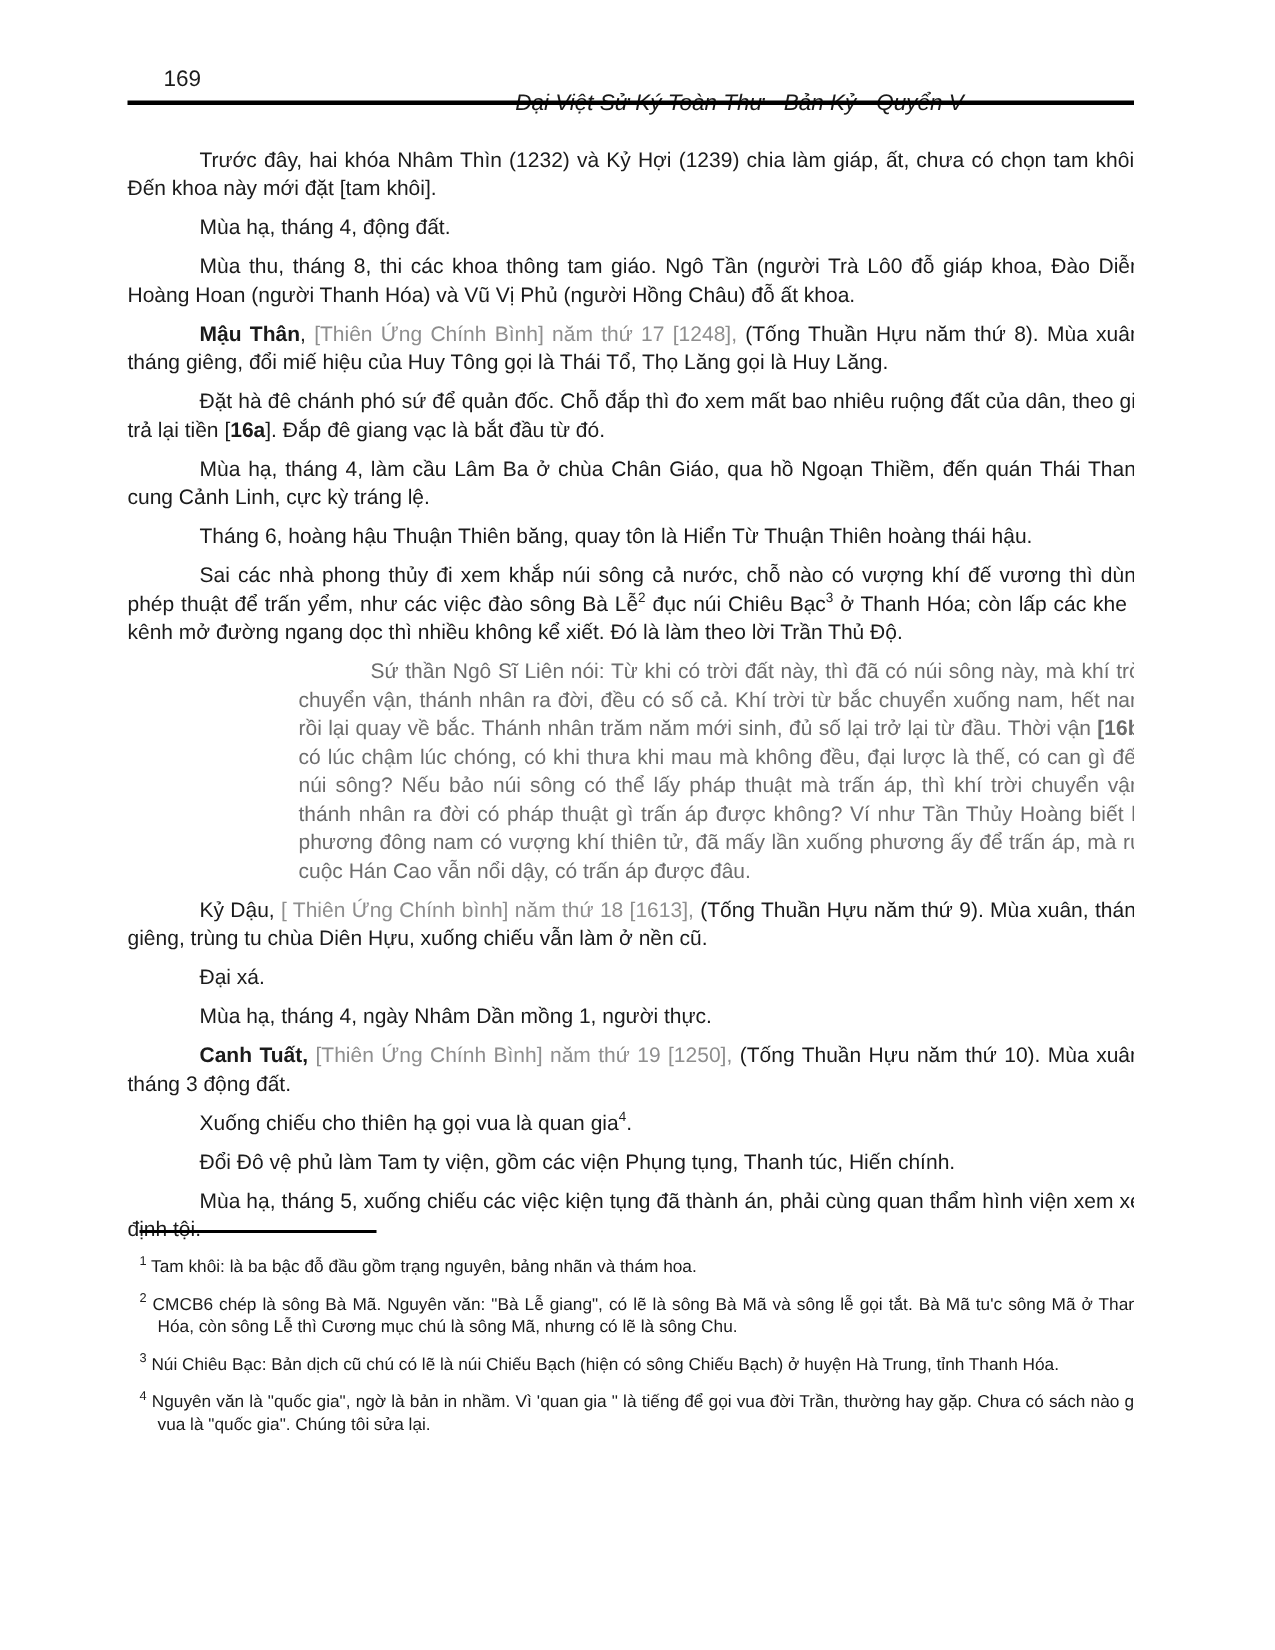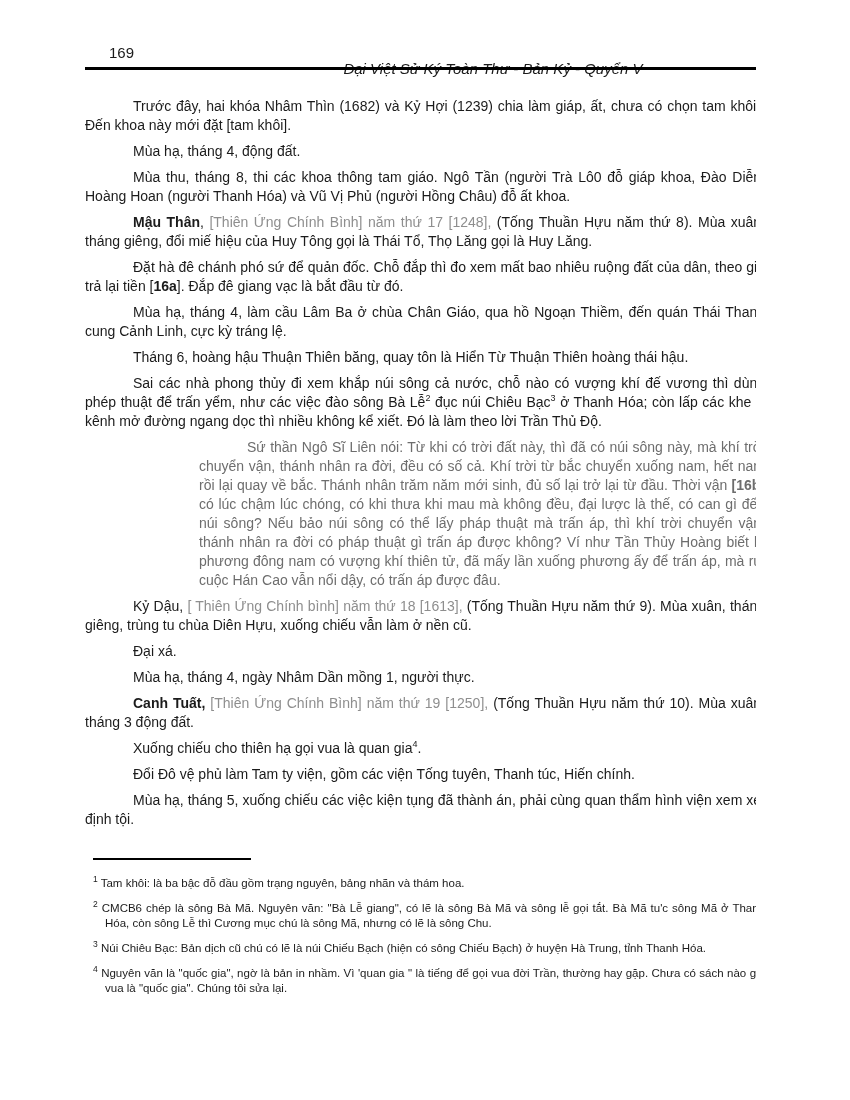--- a/index.html
+++ b/index.html
@@ -28,21 +28,21 @@
     text-align:justify;
     text-indent:48px;
   }
   .para.quote{
     margin-left:114px;
     color:var(--quote);
   }
   .bold{font-weight:bold;}
   .era{color:var(--era);}
   .sup{font-size:9px;vertical-align:super;line-height:0;}
-  .footnotes{position:absolute;top:858px;left:85px;width:680px;}
+  .footnotes{position:absolute;top:820px;left:85px;width:680px;}
   .fn-sep{width:158px;height:2px;background:#000;margin:0 0 16px 8px;}
   .footnote{
     font-size:11.5px;
     line-height:15px;
     margin:0 0 10px 8px;
     padding-left:12px;
     text-indent:-12px;
     text-align:justify;
   }
   .fnum{font-size:8.5px;vertical-align:super;line-height:0;}
@@ -52,35 +52,35 @@
 
 <div class="page">
   <div class="header">
     <span class="page-num">169</span>
     <span class="header-title">Đại Việt Sử Ký Toàn Thư - Bản Kỷ - Quyển V</span>
   </div>
   <div class="header-rule"></div>
 
   <div class="content">
     <div>
-        <p class="para"><span>Trước đây, hai khóa Nhâm Thìn (1682) và Kỷ Hợi (1239) chia làm giáp, ất, chưa có chọn tam khôi</span><span class="sup">1</span><span>. Đến khoa này mới đặt [tam khôi].</span></p>
+        <p class="para"><span>Trước đây, hai khóa Nhâm Thìn (1232) và Kỷ Hợi (1239) chia làm giáp, ất, chưa có chọn tam khôi</span><span class="sup">1</span><span>. Đến khoa này mới đặt [tam khôi].</span></p>
         <p class="para"><span>Mùa hạ, tháng 4, động đất.</span></p>
         <p class="para"><span>Mùa thu, tháng 8, thi các khoa thông tam giáo. Ngô Tần (người Trà Lô0 đỗ giáp khoa, Đào Diễn, Hoàng Hoan (người Thanh Hóa) và Vũ Vị Phủ (người Hồng Châu) đỗ ất khoa.</span></p>
         <p class="para"><span class="bold">Mậu Thân</span><span>, </span><span class="era">[Thiên Ứng Chính Bình] năm thứ 17 [1248],</span><span> (Tống Thuần Hựu năm thứ 8). Mùa xuân, tháng giêng, đổi miế hiệu của Huy Tông gọi là Thái Tổ, Thọ Lăng gọi là Huy Lăng.</span></p>
         <p class="para"><span>Đặt hà đê chánh phó sứ để quản đốc. Chỗ đắp thì đo xem mất bao nhiêu ruộng đất của dân, theo giá trả lại tiền [</span><span class="bold">16a</span><span>]. Đắp đê giang vạc là bắt đầu từ đó.</span></p>
         <p class="para"><span>Mùa hạ, tháng 4, làm cầu Lâm Ba ở chùa Chân Giáo, qua hồ Ngoạn Thiềm, đến quán Thái Thanh cung Cảnh Linh, cực kỳ tráng lệ.</span></p>
         <p class="para"><span>Tháng 6, hoàng hậu Thuận Thiên băng, quay tôn là Hiển Từ Thuận Thiên  hoàng thái hậu.</span></p>
         <p class="para"><span>Sai các nhà phong thủy đi xem khắp núi sông cả nước, chỗ nào có vượng khí đế vương thì dùng phép thuật để trấn yểm, như các việc đào sông Bà Lễ</span><span class="sup">2</span><span> đục núi Chiêu Bạc</span><span class="sup">3</span><span> ở Thanh Hóa; còn lấp các khe ở kênh mở đường ngang dọc thì nhiều không kể xiết. Đó là làm theo lời Trần Thủ Độ.</span></p>
         <p class="para quote"><span>Sứ thần Ngô Sĩ Liên nói: Từ khi có trời đất này, thì đã có núi sông này, mà khí trời chuyển vận, thánh nhân ra đời, đều có số cả. Khí trời từ bắc chuyển xuống nam, hết nam rồi lại quay về bắc. Thánh nhân trăm năm mới sinh, đủ số  lại trở lại từ đầu. Thời vận </span><span class="bold">[16b]</span><span> có lúc chậm lúc chóng, có khi thưa khi mau mà không đều, đại lược là thế, có can gì đến núi sông? Nếu bảo núi sông có thể lấy pháp thuật mà trấn áp, thì khí trời chuyển vận, thánh nhân ra đời có pháp thuật gì trấn áp được  không? Ví như Tần Thủy Hoàng biết là phương đông nam có vượng khí thiên tử, đã mấy lần xuống phương ấy để trấn áp, mà rút cuộc Hán Cao vẫn nổi dậy, có trấn áp được đâu.</span></p>
         <p class="para"><span>Kỷ Dậu, </span><span class="era">[ Thiên Ứng Chính bình] năm thứ 18 [1613],</span><span> (Tống Thuần Hựu năm thứ 9). Mùa xuân, tháng giêng, trùng tu chùa Diên Hựu, xuống chiếu vẫn làm ở nền cũ.</span></p>
         <p class="para"><span>Đại xá.</span></p>
         <p class="para"><span>Mùa hạ, tháng 4, ngày Nhâm Dần mồng 1, người thực.</span></p>
         <p class="para"><span class="bold">Canh Tuất,</span><span> </span><span class="era">[Thiên Ứng Chính Bình] năm thứ 19 [1250],</span><span> (Tống Thuần Hựu năm thứ 10). Mùa xuân, tháng 3 động đất.</span></p>
         <p class="para"><span>Xuống chiếu cho thiên hạ gọi vua là quan gia</span><span class="sup">4</span><span>.</span></p>
-        <p class="para"><span>Đổi  Đô vệ phủ làm Tam ty viện, gồm các viện Tống tuyên, Thanh túc, Hiến chính.</span></p>
+        <p class="para"><span>Đổi  Đô vệ phủ làm Tam ty viện, gồm các viện Phụng tụng, Thanh túc, Hiến chính.</span></p>
         <p class="para"><span>Mùa hạ, tháng 5, xuống chiếu các việc kiện tụng đã thành án, phải cùng quan thẩm hình viện xem xét định tội.</span></p>
       </div>
   </div>
 
   <div class="footnotes">
     <div class="fn-sep"></div>
     <div>
         <div class="footnote"><span class="fnum">1</span> Tam khôi: là ba bậc đỗ đầu gồm trạng nguyên, bảng nhãn và thám hoa.</div>
         <div class="footnote"><span class="fnum">2</span> CMCB6 chép là sông Bà Mã. Nguyên văn: "Bà Lễ giang", có lẽ là sông Bà Mã và sông lễ gọi tắt. Bà Mã tu'c sông Mã ở Thanh Hóa, còn sông Lễ thì Cương mục chú là sông Mã, nhưng có lẽ là sông Chu.</div>
         <div class="footnote"><span class="fnum">3</span> Núi Chiêu Bạc: Bản dịch cũ chú có lẽ là núi Chiếu Bạch (hiện có sông Chiếu Bạch) ở huyện Hà Trung, tỉnh Thanh Hóa.</div>

